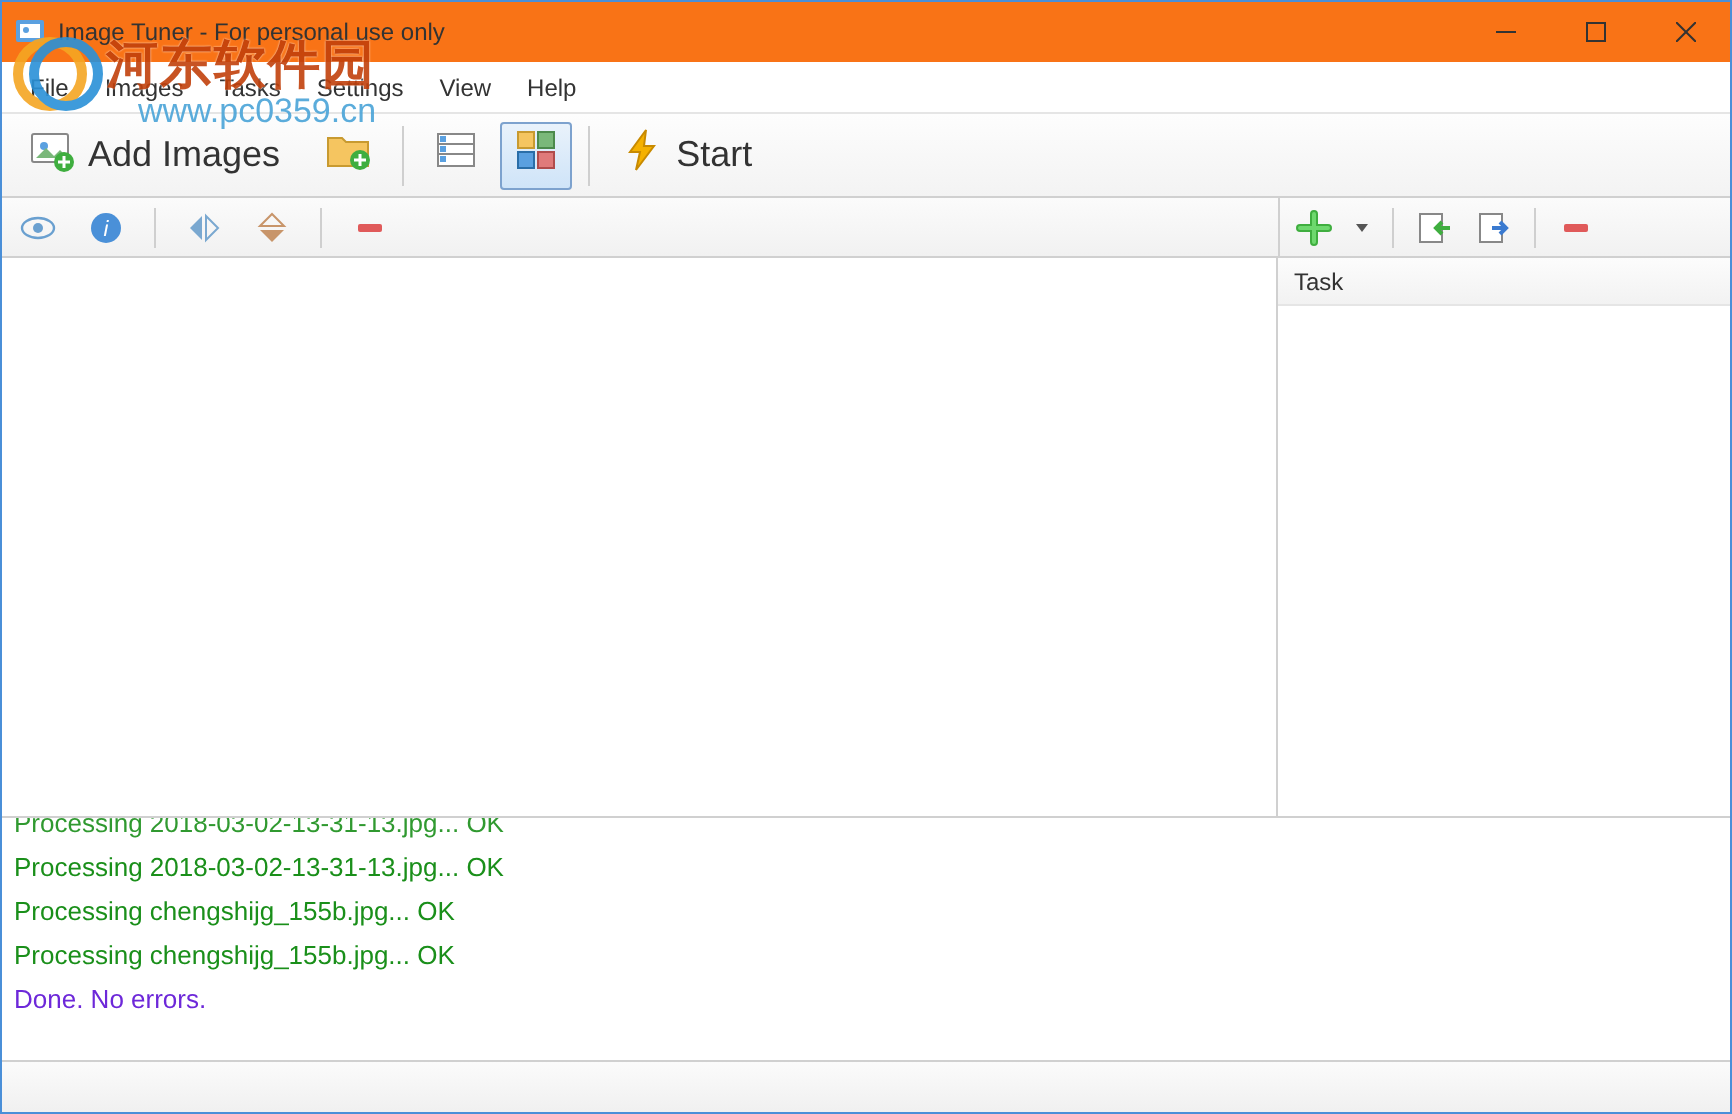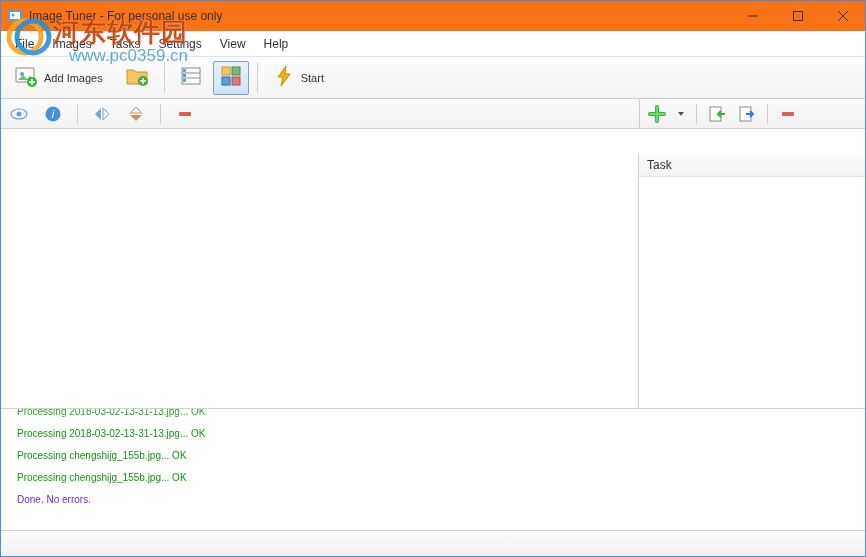--- a/index.html
+++ b/index.html
@@ -11,34 +11,34 @@
 .title-text { font-size: 12px; color: #333; flex: 1; }
 .win-controls { display: flex; height: 30px; }
 .win-btn { width: 45px; height: 30px; display: flex; align-items: center; justify-content: center; background: transparent; border: none; }
 .win-btn svg { width: 10px; height: 10px; }
 .menubar { height: 26px; display: flex; align-items: center; padding-left: 6px; gap: 2px; border-bottom: 1px solid #e5e5e5; }
 .menu-item { font-size: 12px; color: #333; padding: 3px 8px; }
 .toolbar-main { height: 42px; display: flex; align-items: center; padding: 4px 6px; gap: 4px; border-bottom: 1px solid #d0d0d0; background: linear-gradient(#fdfdfd,#f3f3f3); }
 .tb-btn { height: 34px; display: flex; align-items: center; justify-content: center; padding: 0 6px; border: 1px solid transparent; border-radius: 2px; gap: 6px; }
 .tb-btn.wide { padding-right: 10px; }
 .tb-btn.sel { background: linear-gradient(#e9f2fb,#cfe4f8); border: 1px solid #7da2ce; }
-.tb-label { font-size: 11px; color: #333; }
+.tb-label { font-size: 18px; color: #333; }
 .sep-v { width: 1px; height: 30px; background: #cfcfcf; margin: 0 4px; }
 .toolbar-sub { height: 30px; display: flex; align-items: center; border-bottom: 1px solid #d0d0d0; background: linear-gradient(#fbfbfb,#f1f1f1); }
 .sub-left { flex: 1; display: flex; align-items: center; padding-left: 8px; gap: 14px; }
 .sub-right { width: 226px; display: flex; align-items: center; padding-left: 8px; gap: 10px; border-left: 1px solid #d0d0d0; height: 100%; }
 .icon-btn { width: 20px; height: 20px; display: flex; align-items: center; justify-content: center; }
 .icon-btn svg { width: 18px; height: 18px; }
 .sub-sep { width: 1px; height: 20px; background: #cfcfcf; }
-.content { flex: 1; display: flex; min-height: 0; margin-top: 24px; }
+.content { flex: 1; display: flex; min-height: 0; }
 .left-pane { flex: 1; background: #fff; border-right: 1px solid #d0d0d0; }
 .right-pane { width: 226px; background: #fff; display: flex; flex-direction: column; }
 .right-header { height: 24px; border-bottom: 1px solid #e5e5e5; display: flex; align-items: center; padding-left: 8px; font-size: 12px; color: #333; background: linear-gradient(#fcfcfc,#f2f2f2); }
 .right-body { flex: 1; }
-.log-pane { height: 122px; border-top: 1px solid #d0d0d0; padding: 4px 6px 2px 16px; font-size: 10px; line-height: 22px; overflow: hidden; background: #fff; position: relative; }
+.log-pane { height: 122px; border-top: 1px solid #d0d0d0; padding: 4px 6px 2px 6px; font-size: 13px; line-height: 22px; overflow: hidden; background: #fff; position: relative; }
 .log-line { color: #1a8f1a; white-space: nowrap; }
 .log-line.cut { color: #1a8f1a; opacity: 0.9; margin-top: -12px; }
 .log-done { color: #6d28d9; }
 .statusbar { height: 26px; border-top: 1px solid #d0d0d0; background: linear-gradient(#fbfbfb,#f0f0f0); }
 .watermark { position: absolute; left: 0; top: 14px; pointer-events: none; opacity: 0.9; z-index: 50; }
 .wm-big { font-size: 26px; font-weight: 700; color: #c2410c; letter-spacing: 1px; padding-left: 52px; text-shadow: 0 0 1px #fff; }
 .wm-small { font-size: 17px; color: #4aa4d8; padding-left: 68px; margin-top: -4px; }
 .wm-logo { position: absolute; left: 2px; top: 2px; }
 .dd-arrow { width: 10px; display:flex; align-items:center; justify-content:center; }
 </style>

